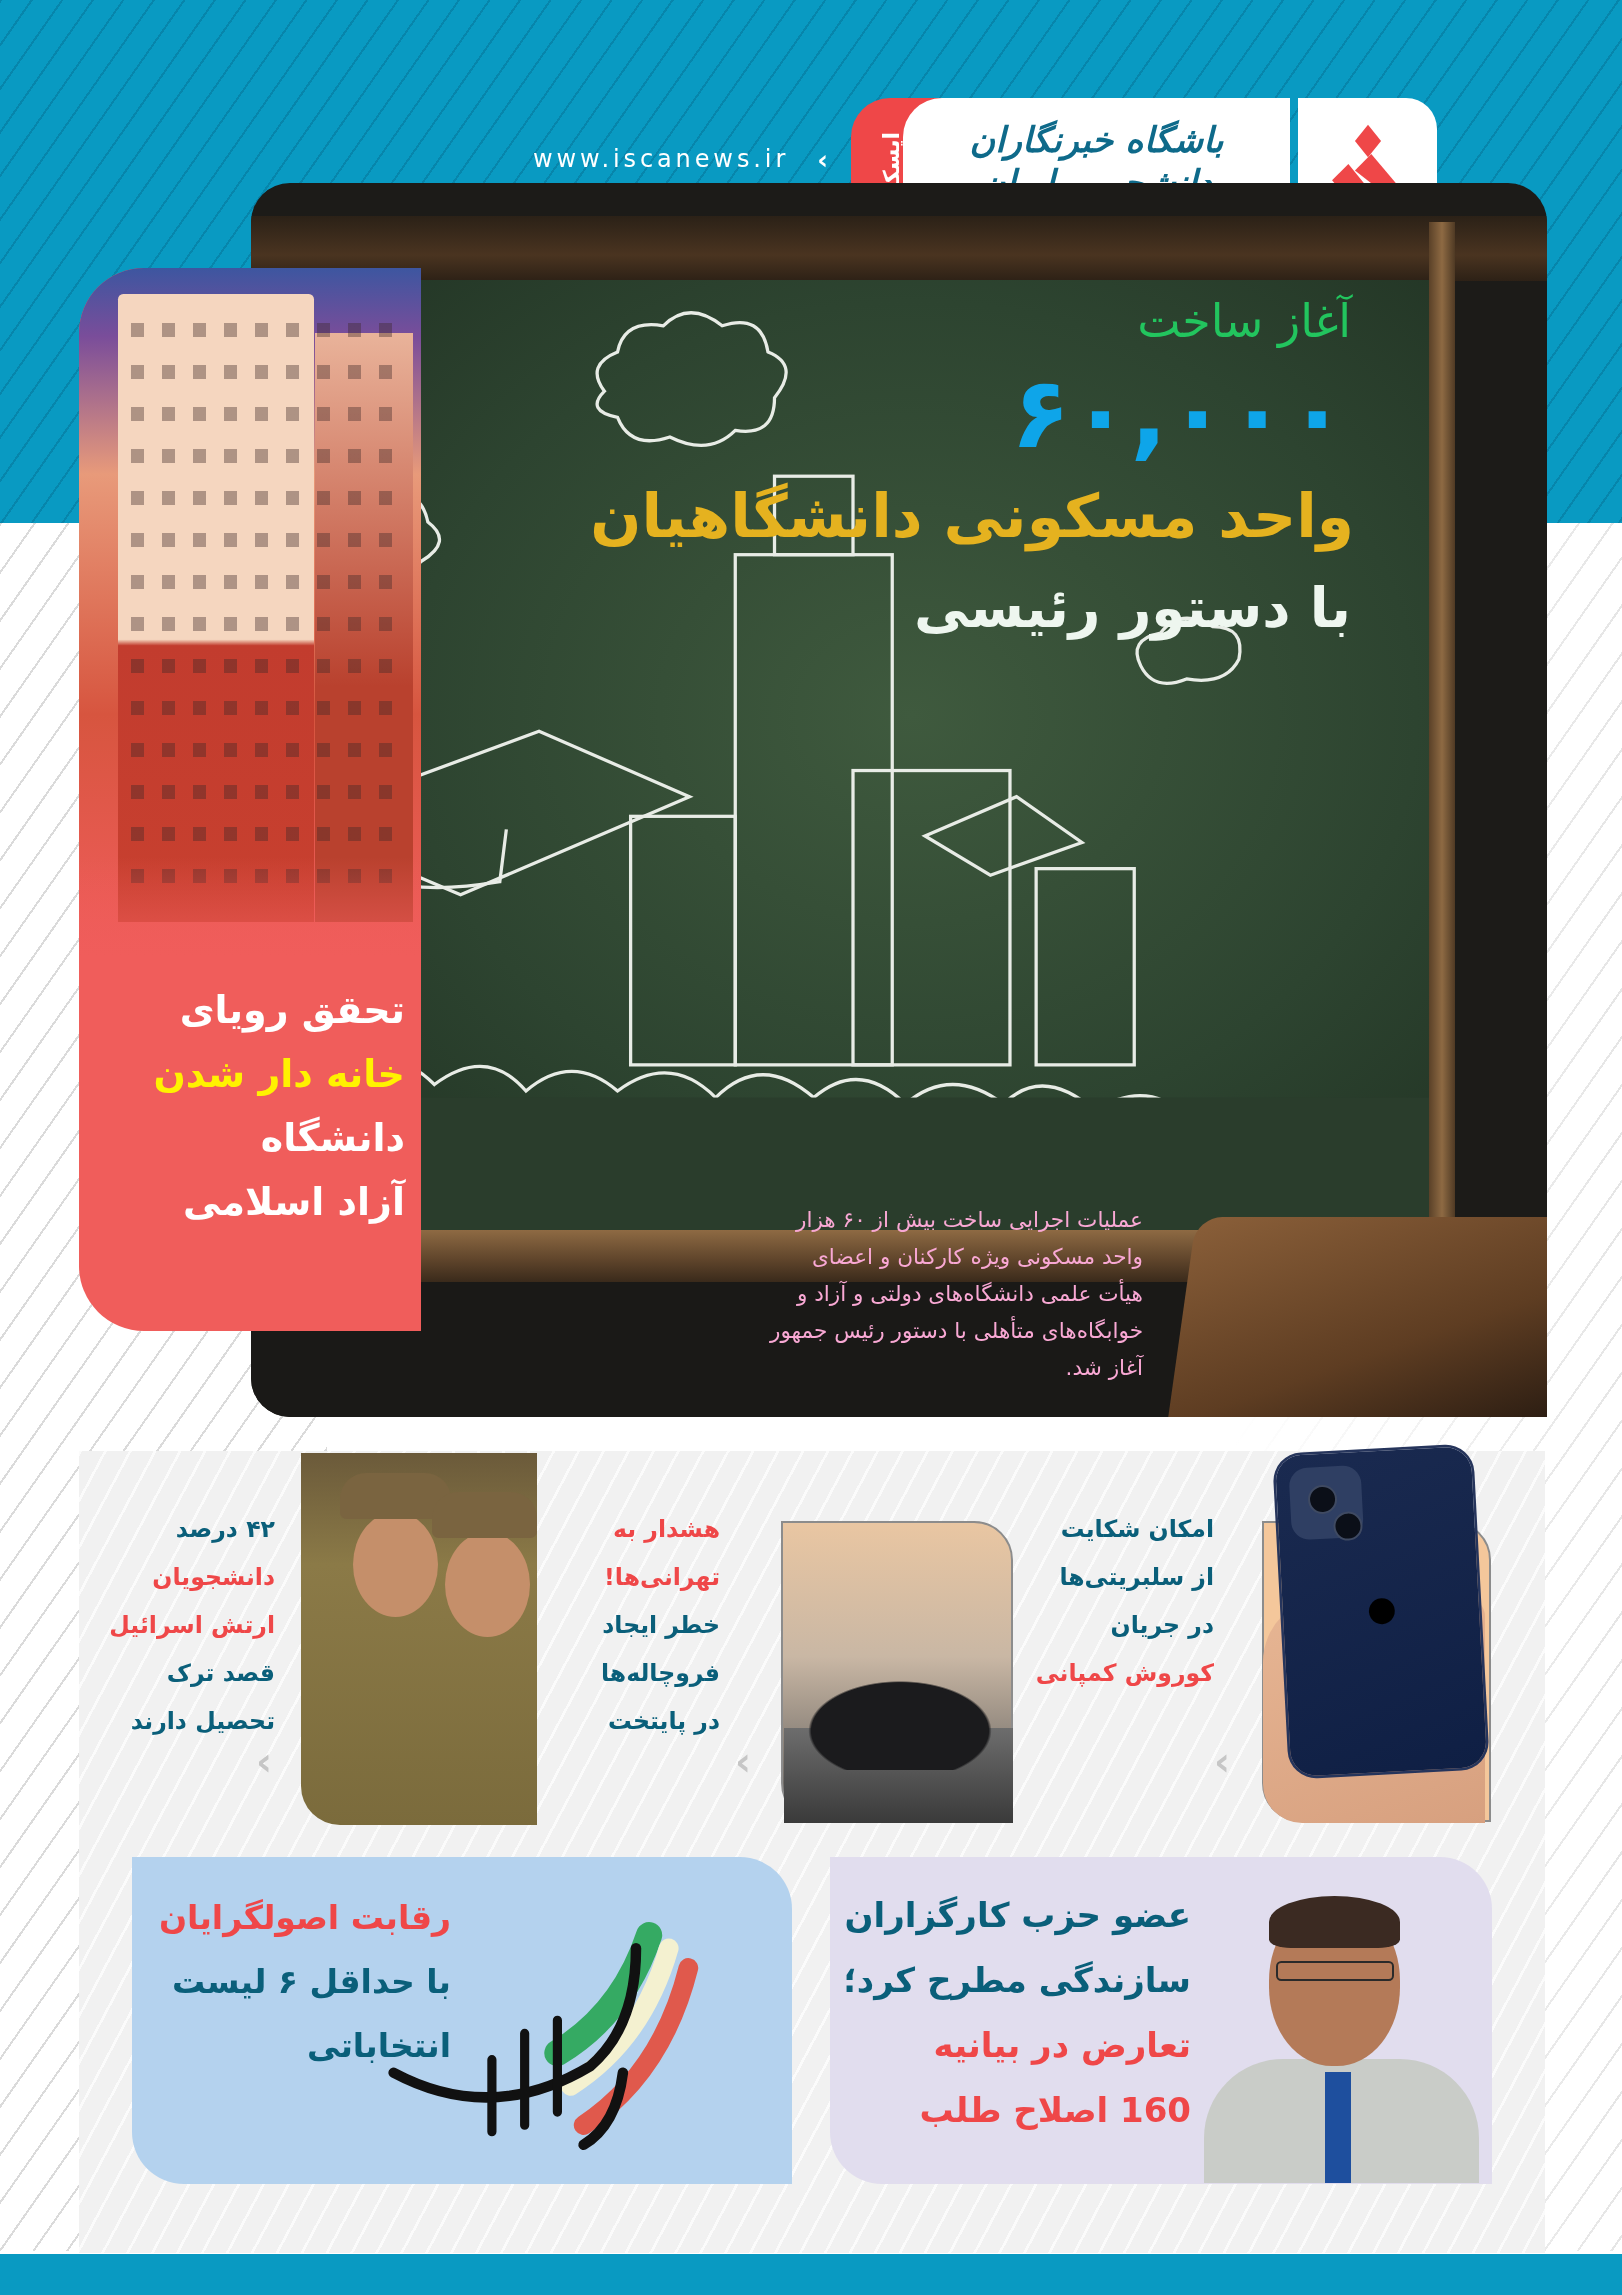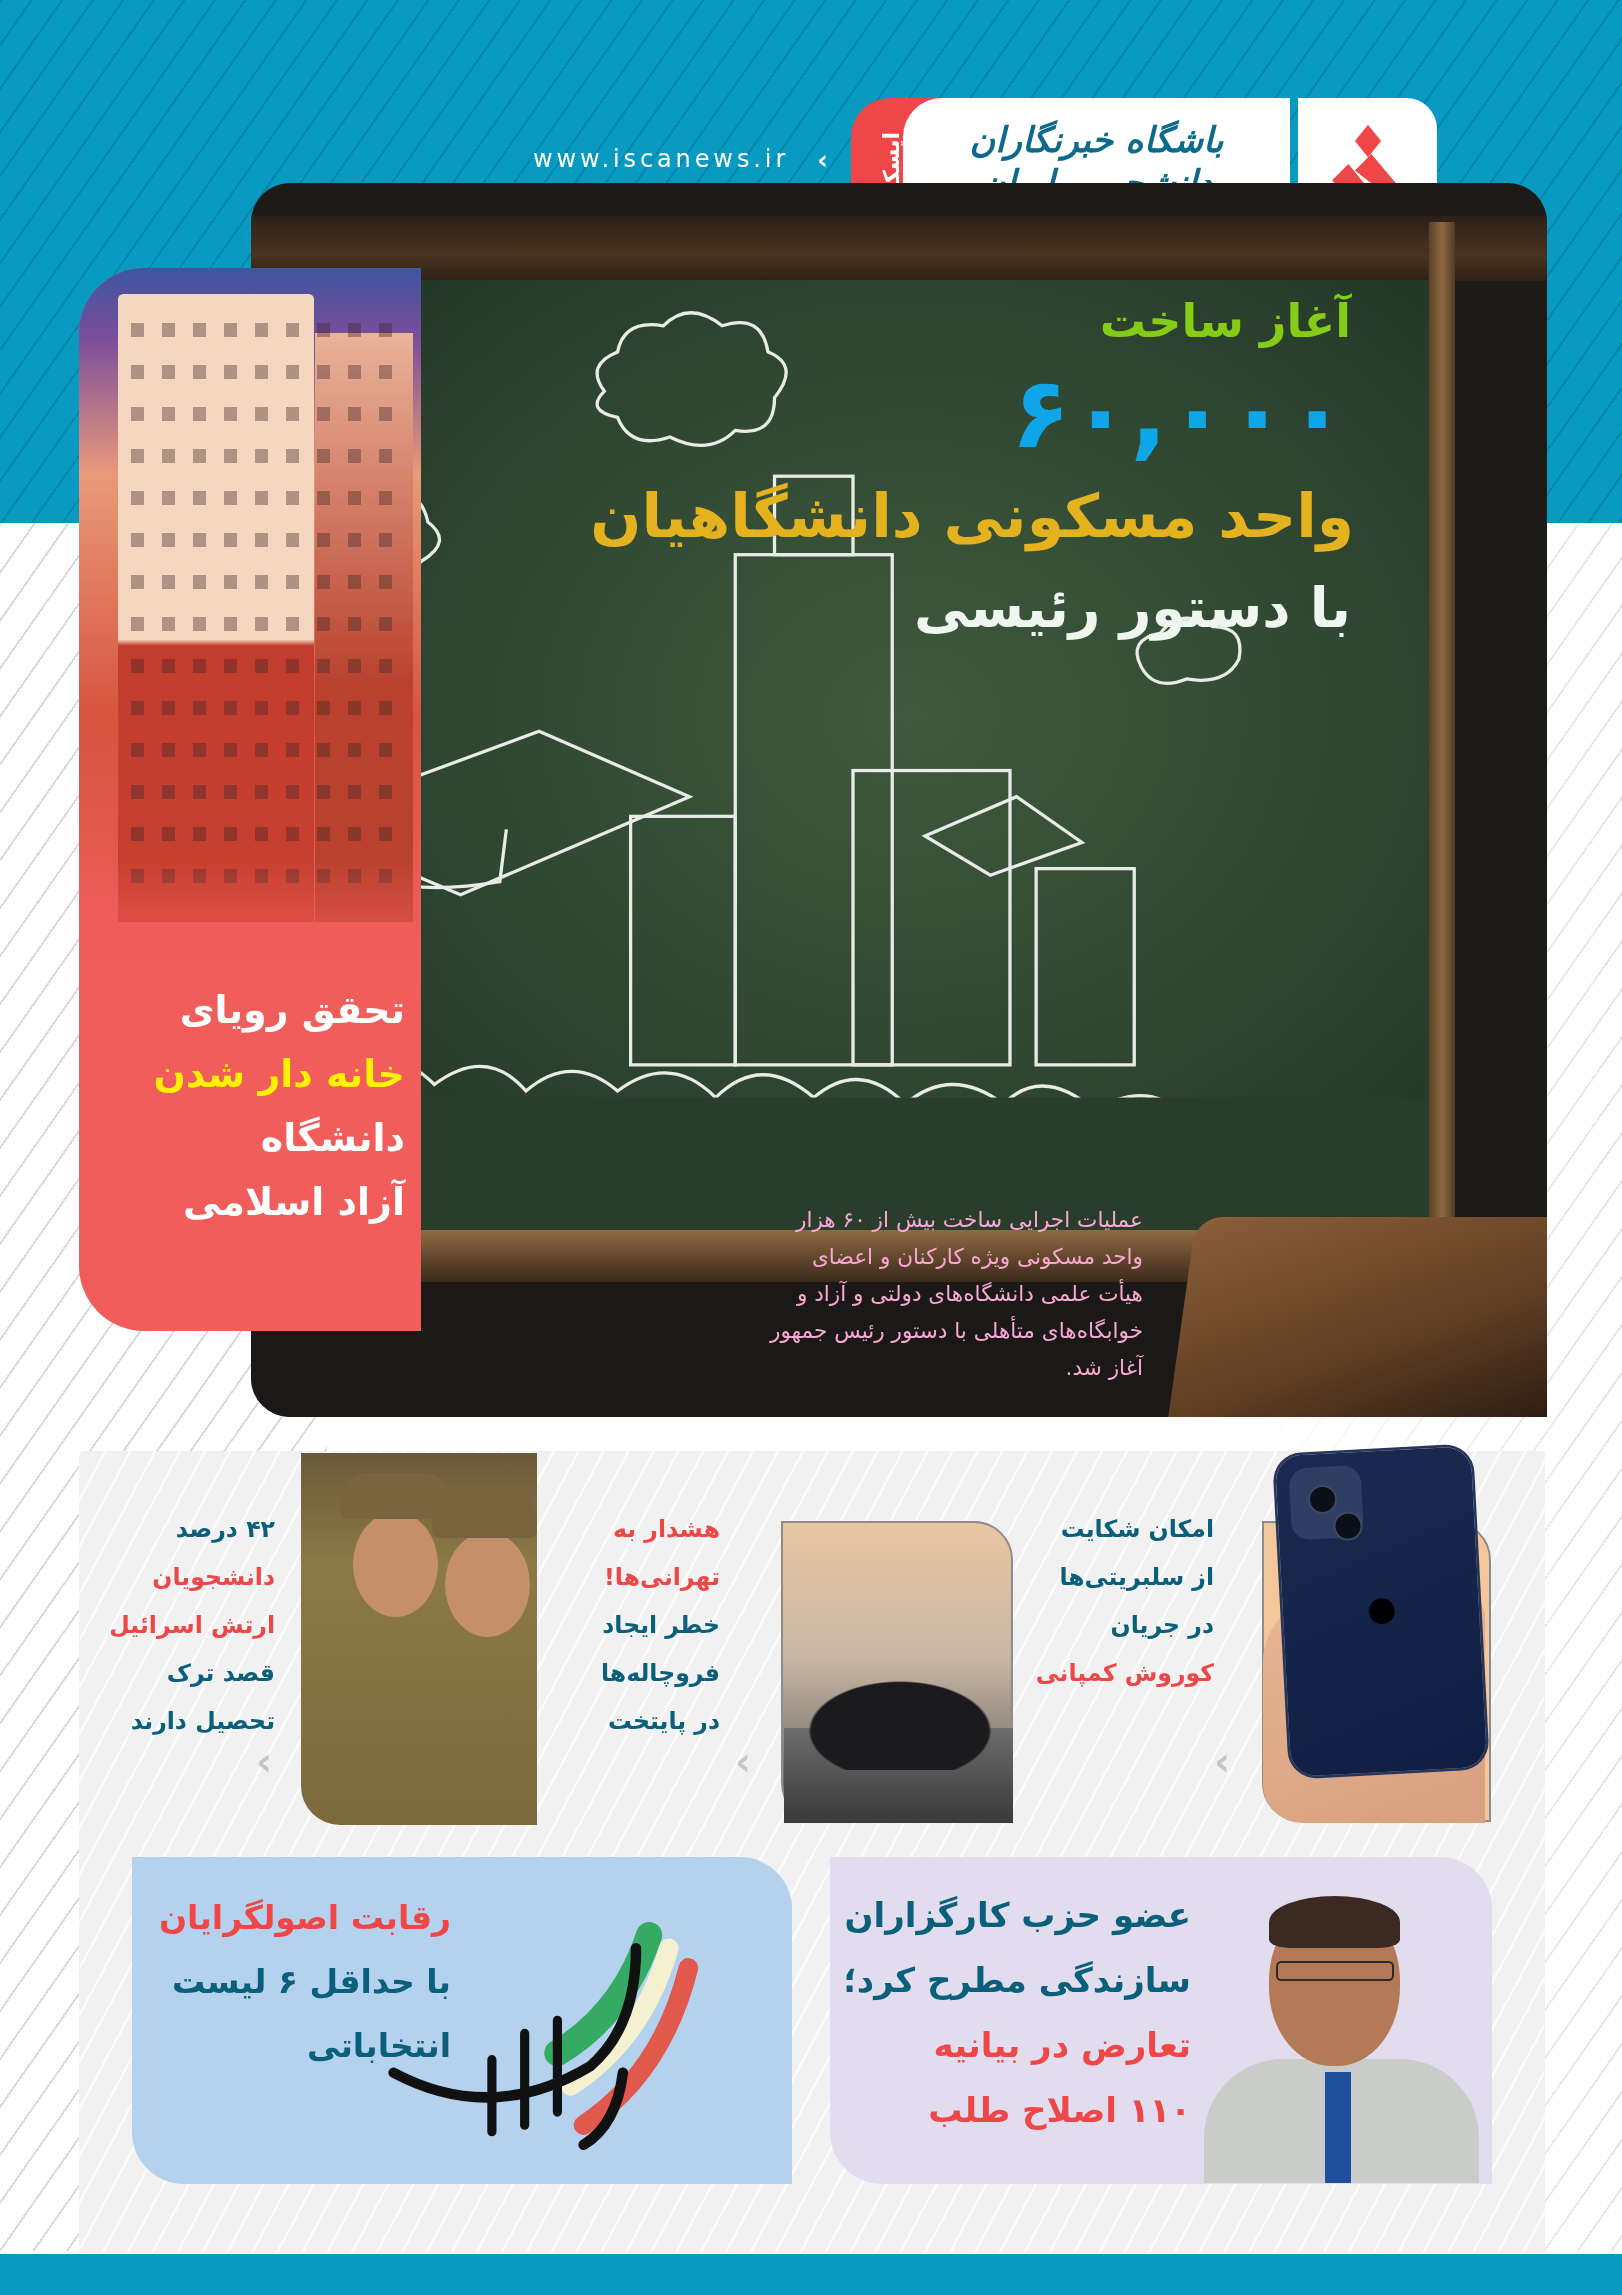--- a/index.html
+++ b/index.html
@@ -48,21 +48,21 @@
     background: radial-gradient(ellipse at 55% 45%, #3f5a3e 0%, #2d4430 55%, #1e2e20 100%); }
   .hero .frame-right { position: absolute; left: 1178px; top: 39px; width: 26px; height: 1047px;
     background: linear-gradient(90deg, #5a4128, #8e6a43, #4f3a24); }
   .hero .frame-bottom { position: absolute; left: 0; top: 1047px; width: 1204px; height: 52px;
     background: linear-gradient(180deg, #8e6a43, #5d432a 60%, #3a2a1b); }
   .hero .desk { position: absolute; left: 916px; top: 1034px; width: 380px; height: 209px;
     background: linear-gradient(160deg, #8a5f39, #5e3d22 60%, #2a1c12); border-radius: 26px 0 0 0; transform: skewX(-8deg); transform-origin: bottom; }
   .hero .floor { position: absolute; left: 0; top: 1099px; width: 982px; height: 137px; background: #1a1917; }
 
   .chalk { position: absolute; }
-  .hl-1 { position: absolute; right: 196px; top: 111px; color: #84cc16; font-size: 46px; font-weight: bold; direction: rtl; }
+  .hl-1 { position: absolute; right: 196px; top: 111px; color: #22c55e; font-size: 46px; font-weight: normal; direction: rtl; }
   .hl-num { position: absolute; right: 200px; top: 173px; color: #0ea5e9; font-size: 98px; font-weight: bold; letter-spacing: 13px; direction: rtl; }
   .hl-2 { position: absolute; right: 193px; top: 298px; color: #e5b21f; font-size: 60px; font-weight: bold; direction: rtl; }
   .hl-3 { position: absolute; right: 196px; top: 393px; color: #eef6ef; font-size: 55px; font-weight: bold; direction: rtl; }
   .hero-caption { position: absolute; left: 512px; top: 1018px; width: 380px; color: #f9a8d4;
     font-size: 21.6px; line-height: 37px; direction: rtl; text-align: right; }
 
   
   .feature { position: absolute; left: 79px; top: 268px; width: 342px; height: 1063px;
     border-radius: 65px 0 0 65px; overflow: hidden; background: #f05d5b; }
   .feature .photo { position: absolute; left: 0; top: 0; width: 100%; height: 687px;
@@ -286,21 +286,21 @@
     <div class="suit"></div>
     <div class="tie"></div>
     <div class="head"></div>
     <div class="hair"></div>
     <div class="glasses"></div>
   </div>
   <div class="txt">
     <div class="teal">عضو حزب کارگزاران</div>
     <div class="teal">سازندگی مطرح کرد؛</div>
     <div class="red">تعارض در بیانیه</div>
-    <div class="red">۱۱۰ اصلاح طلب</div>
+    <div class="red">160 اصلاح طلب</div>
   </div>
 </div>
 
 <div class="bc bc-left">
   <svg class="callig" viewBox="0 0 600 400">
     <g fill="none" stroke-linecap="round">
       <path d="M420 40 q-40 120 -140 180" stroke="#1fa34a" stroke-width="40" opacity="0.85"></path>
       <path d="M450 60 q-40 140 -150 210" stroke="#f4f1d0" stroke-width="30"></path>
       <path d="M480 90 q-40 160 -160 240" stroke="#e8442f" stroke-width="30" opacity="0.85"></path>
       <path d="M30 250 q150 80 300 -10 q70 -60 70 -180" stroke="#111" stroke-width="16"></path>

